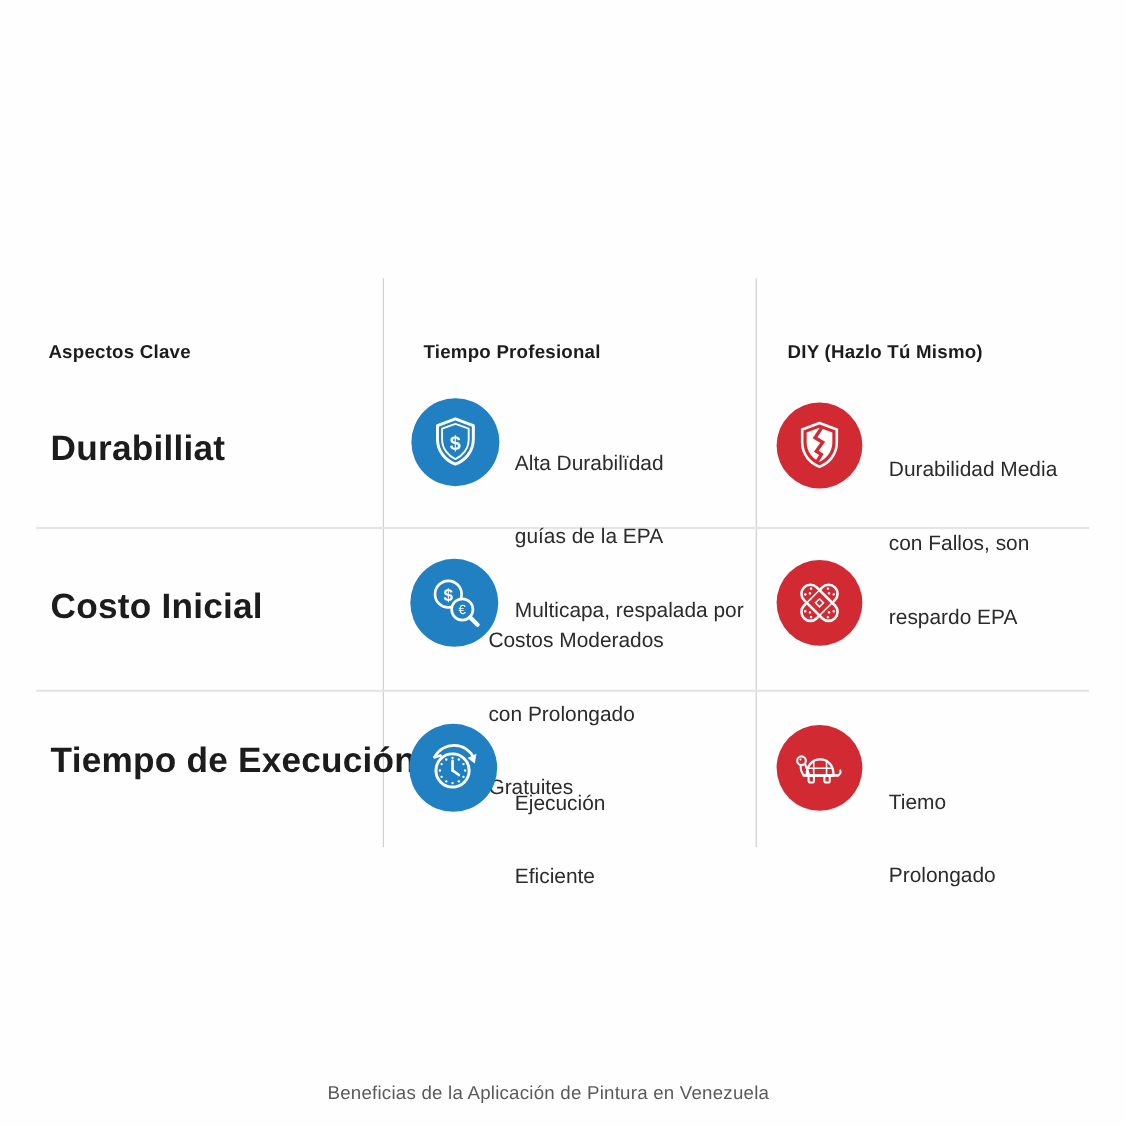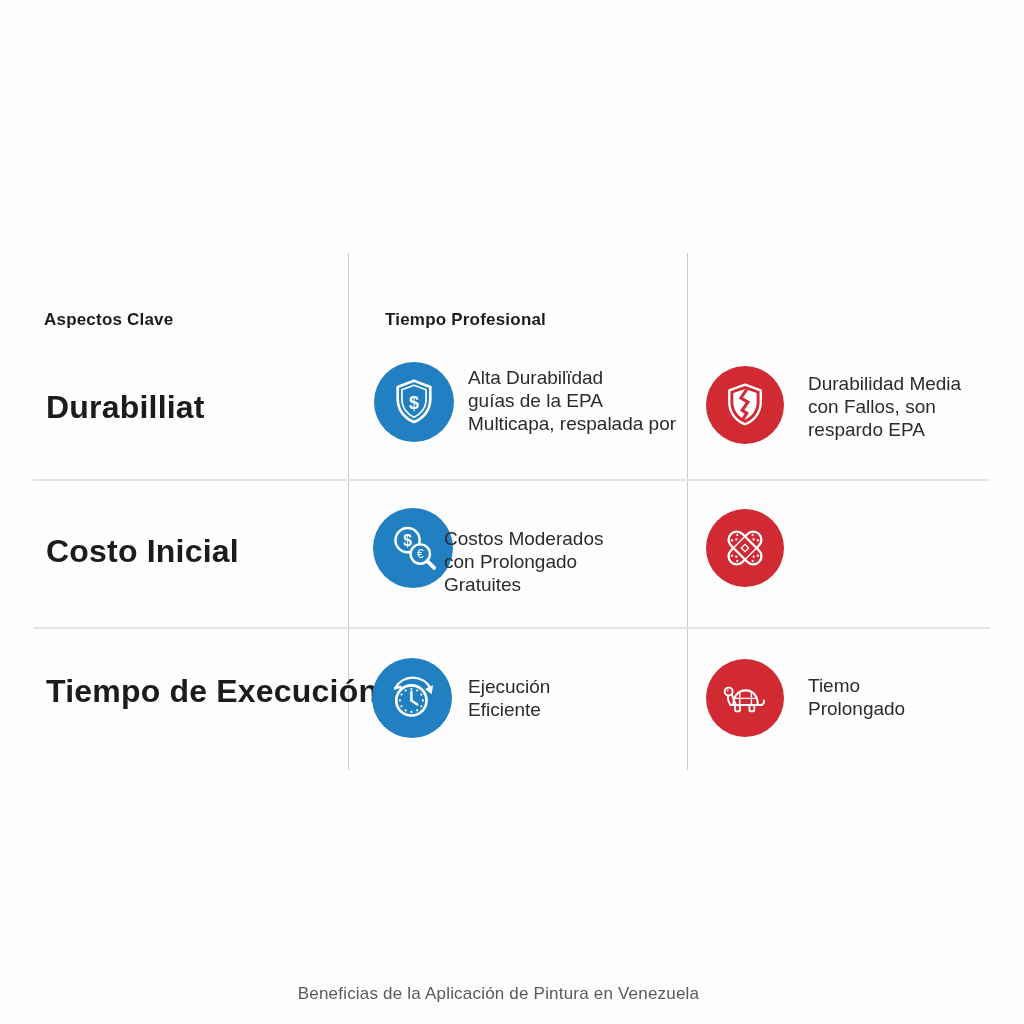--- a/index.html
+++ b/index.html
@@ -30,40 +30,41 @@
     position:absolute;border-radius:50%;
     display:flex;align-items:center;justify-content:center;
   }
   .pro-bg{background:var(--pro,#2080c1);}
   .diy-bg{background:var(--diy,#d12a33);}
   .cell-text{
     position:absolute;
     font-size:19px;line-height:23px;color:#2b2b2b;
     white-space:nowrap;
   }
-  .cell-text span{display:block;}
+  .cell-text span{display:block;margin-top:44px;}
   .caption{
     position:absolute;top:984px;left:0;width:997px;
     text-align:center;font-size:17px;color:#5a5a5a;
     letter-spacing:.2px;
   }
   svg text{font-family:"Liberation Sans", sans-serif;fill:#fff;}
 </style>
 </head>
 <body>
 
 <div class="stage">
 
   <div class="vline" style="left:348px"></div>
   <div class="vline" style="left:687px"></div>
   <div class="hline" style="top:479px"></div>
   <div class="hline" style="top:627px"></div>
 
   <div class="col-header" style="left:44px">Aspectos Clave</div>
   <div class="col-header" style="left:385px">Tiempo Profesional</div>
+  <div class="col-header" style="left:716px">DIY (Hazlo Tú Mismo)</div>
 
   <div class="row-label" style="left:46px;top:389px">Durabilliat</div>
   <div class="row-label" style="left:46px;top:533px">Costo Inicial</div>
   <div class="row-label" style="left:46px;top:673px">Tiempo de Execución</div>
 
   <div class="icon-circle pro-bg" style="left:374px;top:362px;width:80px;height:80px">
     <svg width="58" height="58" viewBox="0 0 48 48">
       <path d="M24 6.5 L37.5 11.5 V21.5 C37.5 31.5 30.8 38 24 40.5 C17.2 38 10.5 31.5 10.5 21.5 V11.5 Z" fill="none" stroke="#fff" stroke-width="2.2" stroke-linejoin="round"></path>
       <path d="M24 10.2 L34 13.8 V21.7 C34 29.1 29.2 34.4 24 36.7 C18.8 34.4 14 29.1 14 21.7 V13.8 Z" fill="none" stroke="#fff" stroke-width="1.4" stroke-linejoin="round"></path>
       <text x="24" y="29.5" font-size="15" font-weight="bold" text-anchor="middle">$</text>

